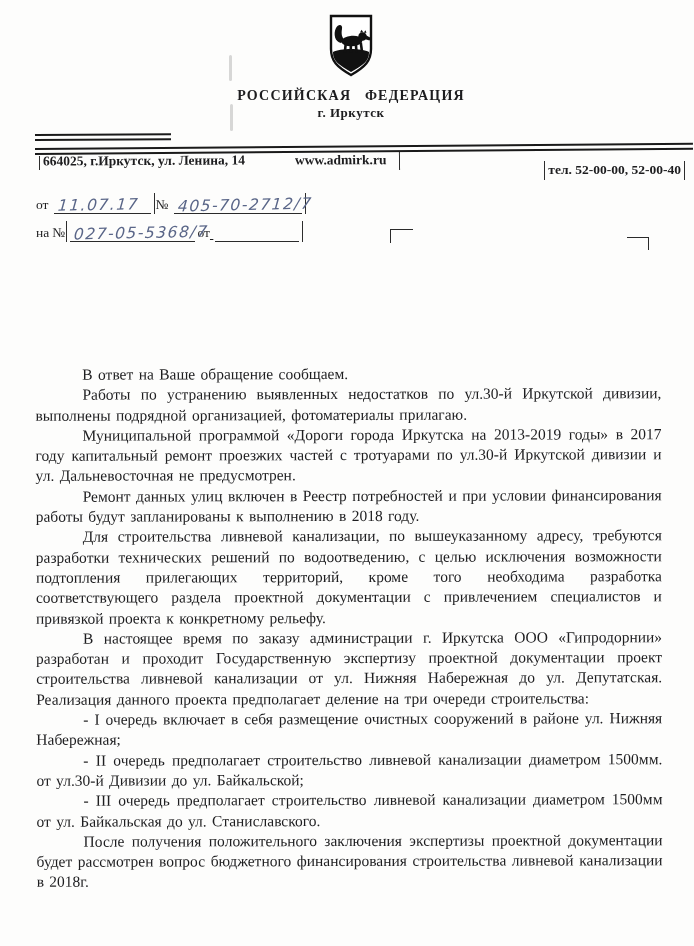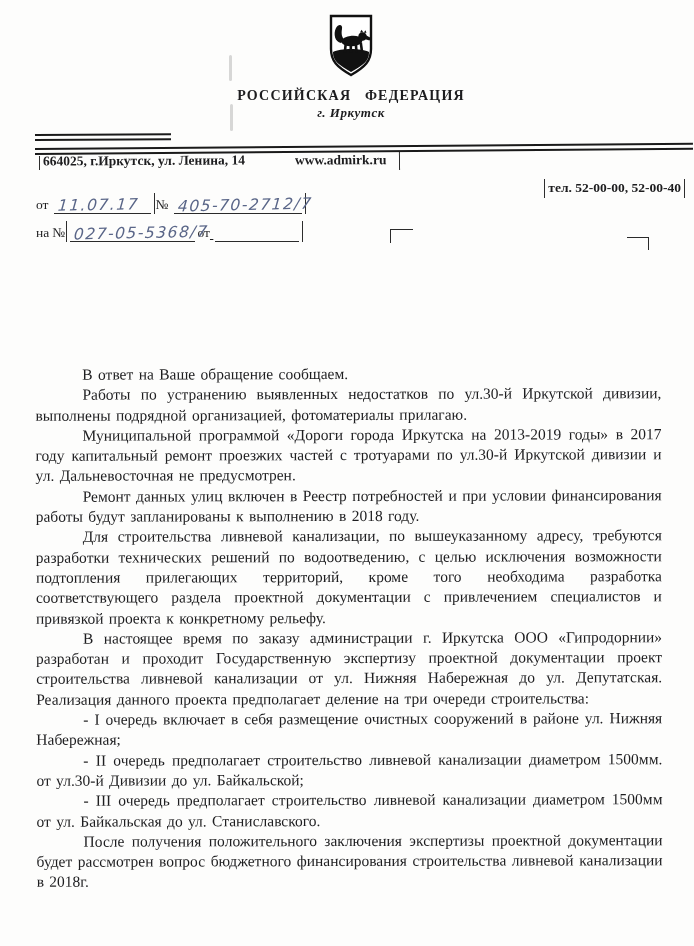--- a/index.html
+++ b/index.html
@@ -13,35 +13,35 @@
     overflow:hidden;
   }
   
   .artifact{position:absolute;background:#8f8f8f;opacity:.35;border-radius:2px;}
   .art1{left:229px;top:55px;width:3px;height:26px;}
   .art2{left:230px;top:104px;width:3px;height:27px;}
   
   .arms-wrap{position:absolute;left:0;right:0;top:13px;text-align:center;padding-left:8px;}
   .arms-svg{display:inline-block;}
   .country{margin-top:5px;font-size:14px;font-weight:bold;letter-spacing:1.2px;word-spacing:9px;}
-  .city{margin-top:1px;font-size:13px;font-weight:bold;letter-spacing:.5px;font-style:italic;}
+  .city{margin-top:1px;font-size:13px;font-weight:bold;letter-spacing:.5px;}
   
   .admin-title{
     position:absolute;left:0;right:0;top:113px;text-align:center;
     font-size:23px;font-weight:bold;letter-spacing:9px;padding-left:9px;
     z-index:2;
   }
   .rule{position:absolute;height:2px;background:transparent;
         border-top:2px solid #1a1a1a;border-bottom:2px solid #1a1a1a;
         box-sizing:border-box;}
   .rule-left-seg{left:35px;width:136px;top:134px;height:7px;transform:rotate(-.3deg);transform-origin:left center;}
   .rule-full{left:35px;right:1px;top:148px;height:7px;transform:rotate(-.45deg);transform-origin:left center;z-index:1;}
   
   .contact-left{position:absolute;left:36px;top:152px;font-size:13.5px;font-weight:600;white-space:nowrap;transform:rotate(-.3deg);}
-  .contact-right{position:absolute;right:6px;top:179px;font-size:13.5px;font-weight:600;white-space:nowrap;}
+  .contact-right{position:absolute;right:6px;top:161px;font-size:13.5px;font-weight:600;white-space:nowrap;}
   .tick{display:inline-block;width:1px;background:#2d2d2d;vertical-align:middle;margin:0 3px;}
   .tick-s{height:14px;} .tick-m{height:19px;}
   .ws{display:inline-block;width:16px;}
   
   .ref-row1{position:absolute;left:36px;top:193px;font-size:13.5px;white-space:nowrap;}
   .ref-row2{position:absolute;left:36px;top:221px;font-size:13.5px;white-space:nowrap;text-decoration:underline;}
   .ref-label{display:inline-block;vertical-align:bottom;padding-bottom:1px;}
   .fld{display:inline-block;vertical-align:bottom;border-bottom:1.4px solid #2a2a2a;
        height:20px;position:relative;margin:0 2px;}
   .fld .hw{position:absolute;left:4px;bottom:-1px;white-space:nowrap;}

